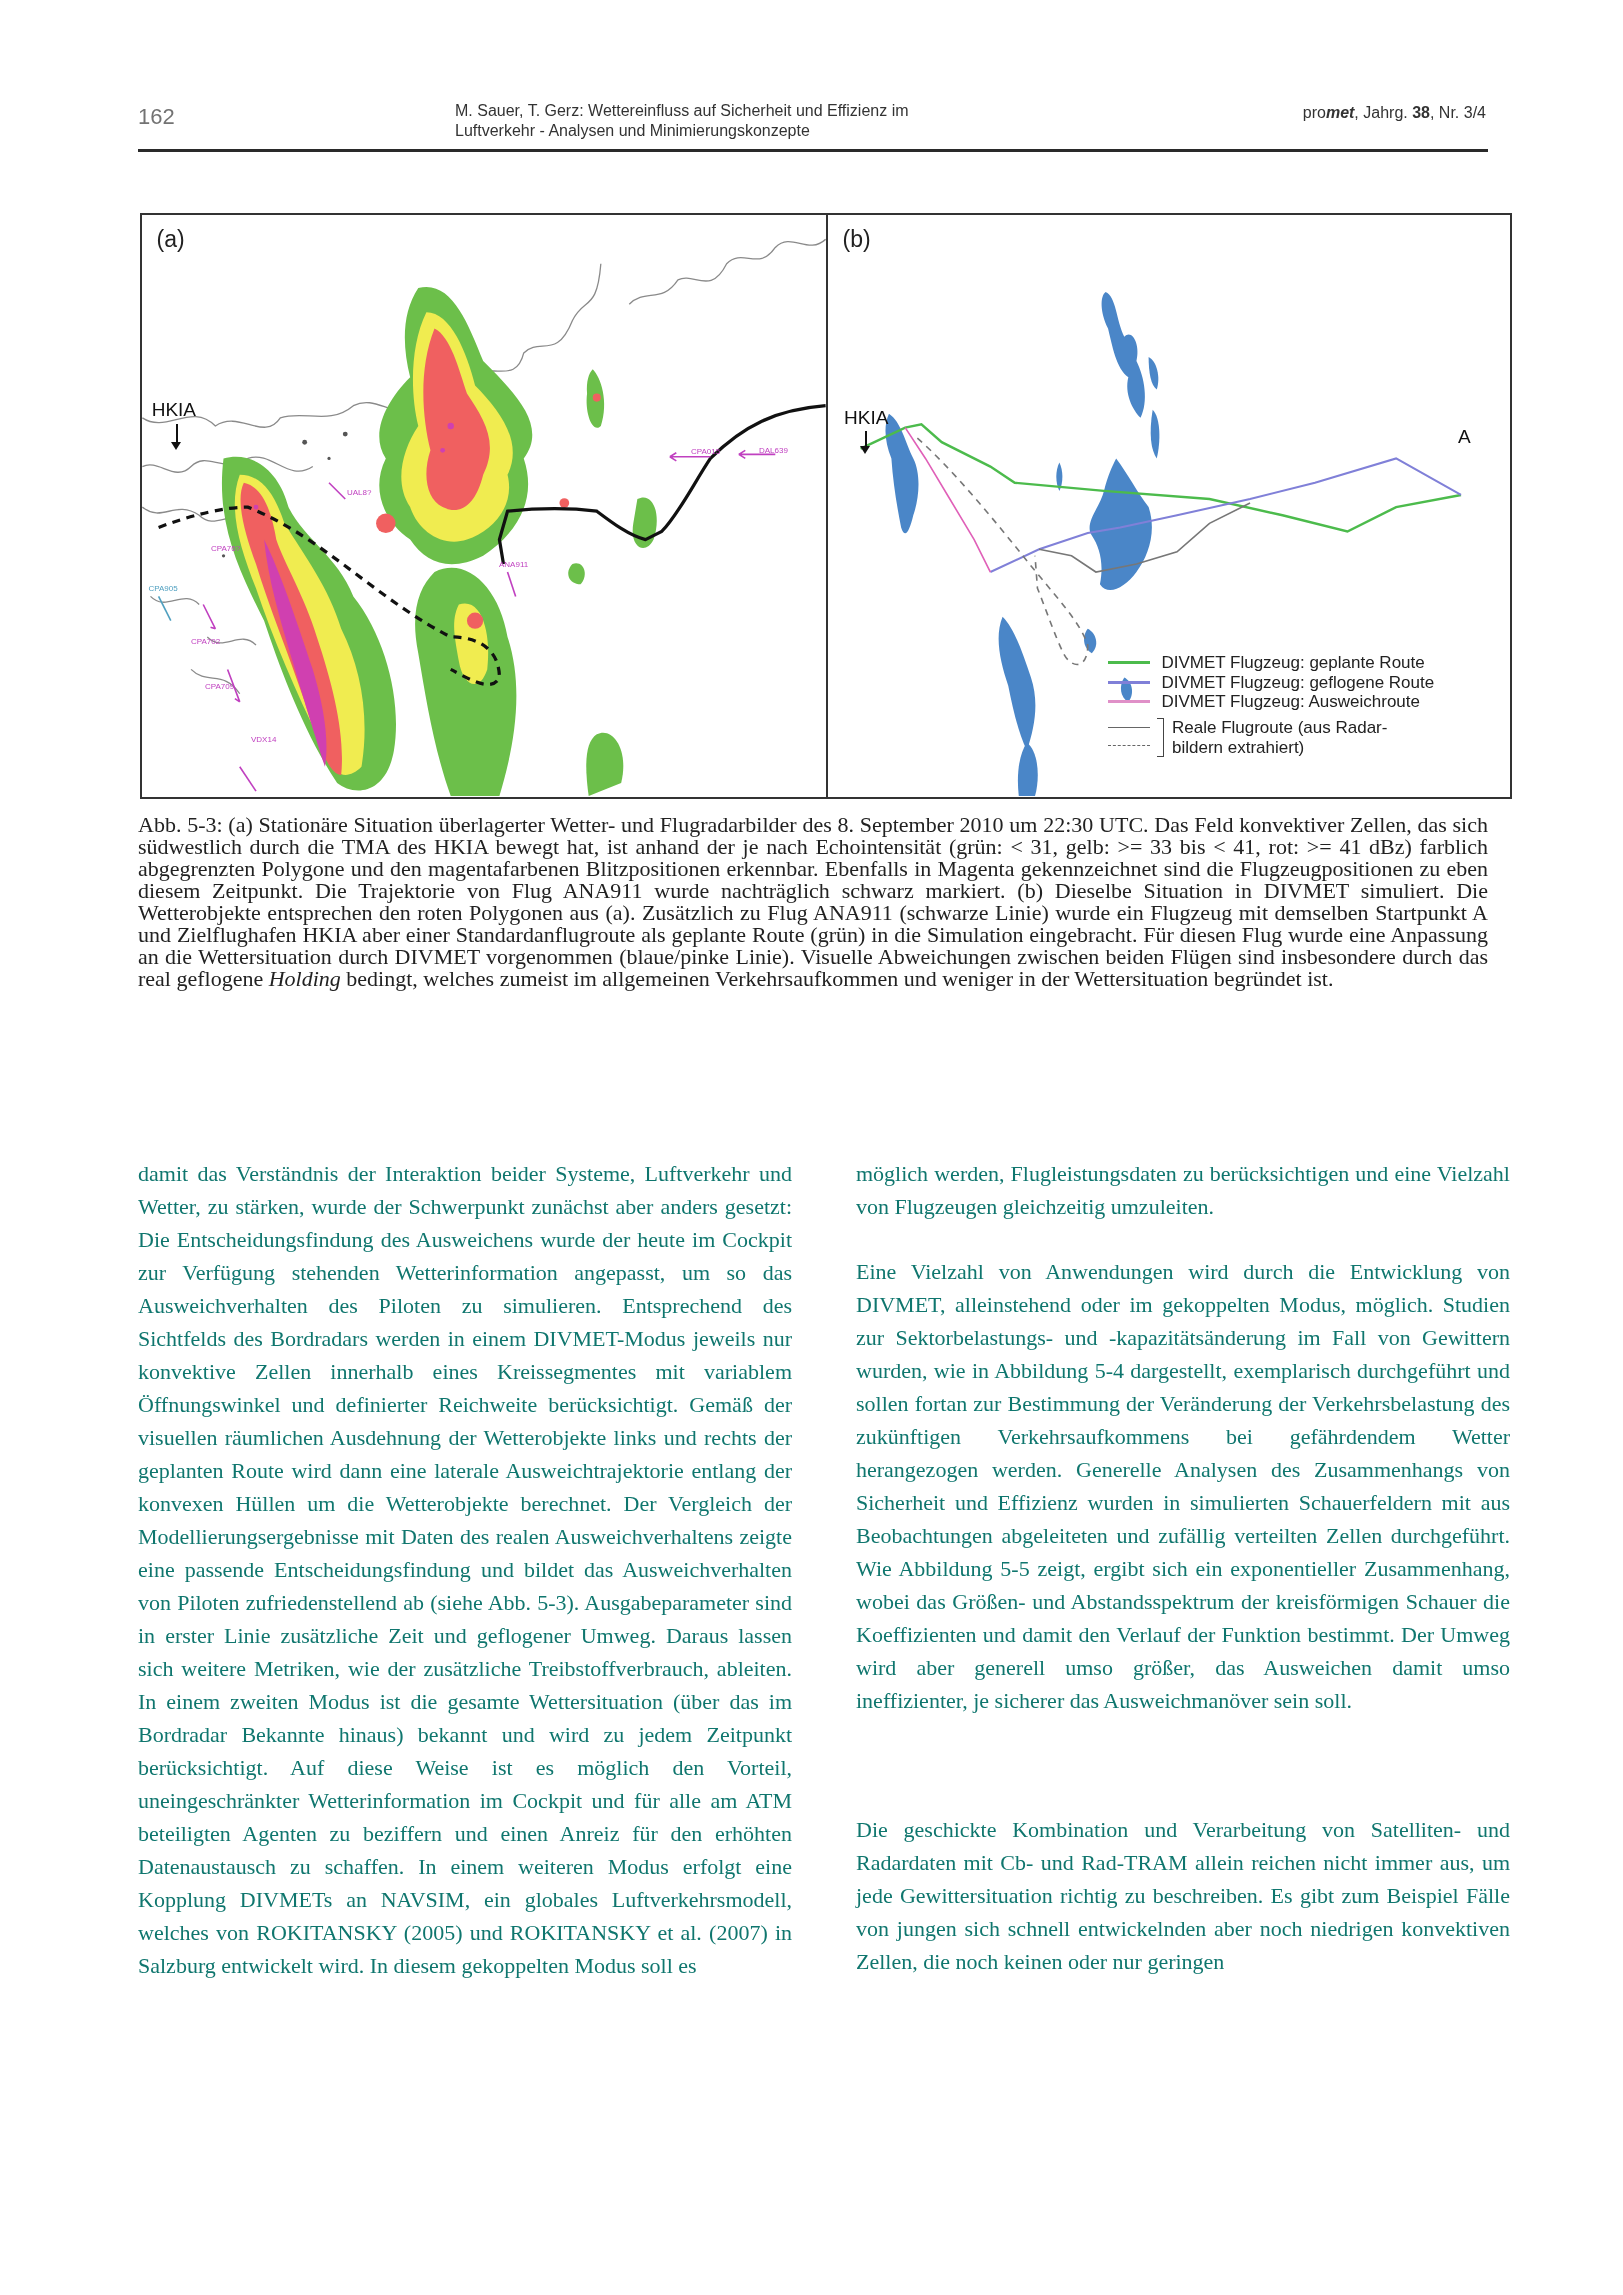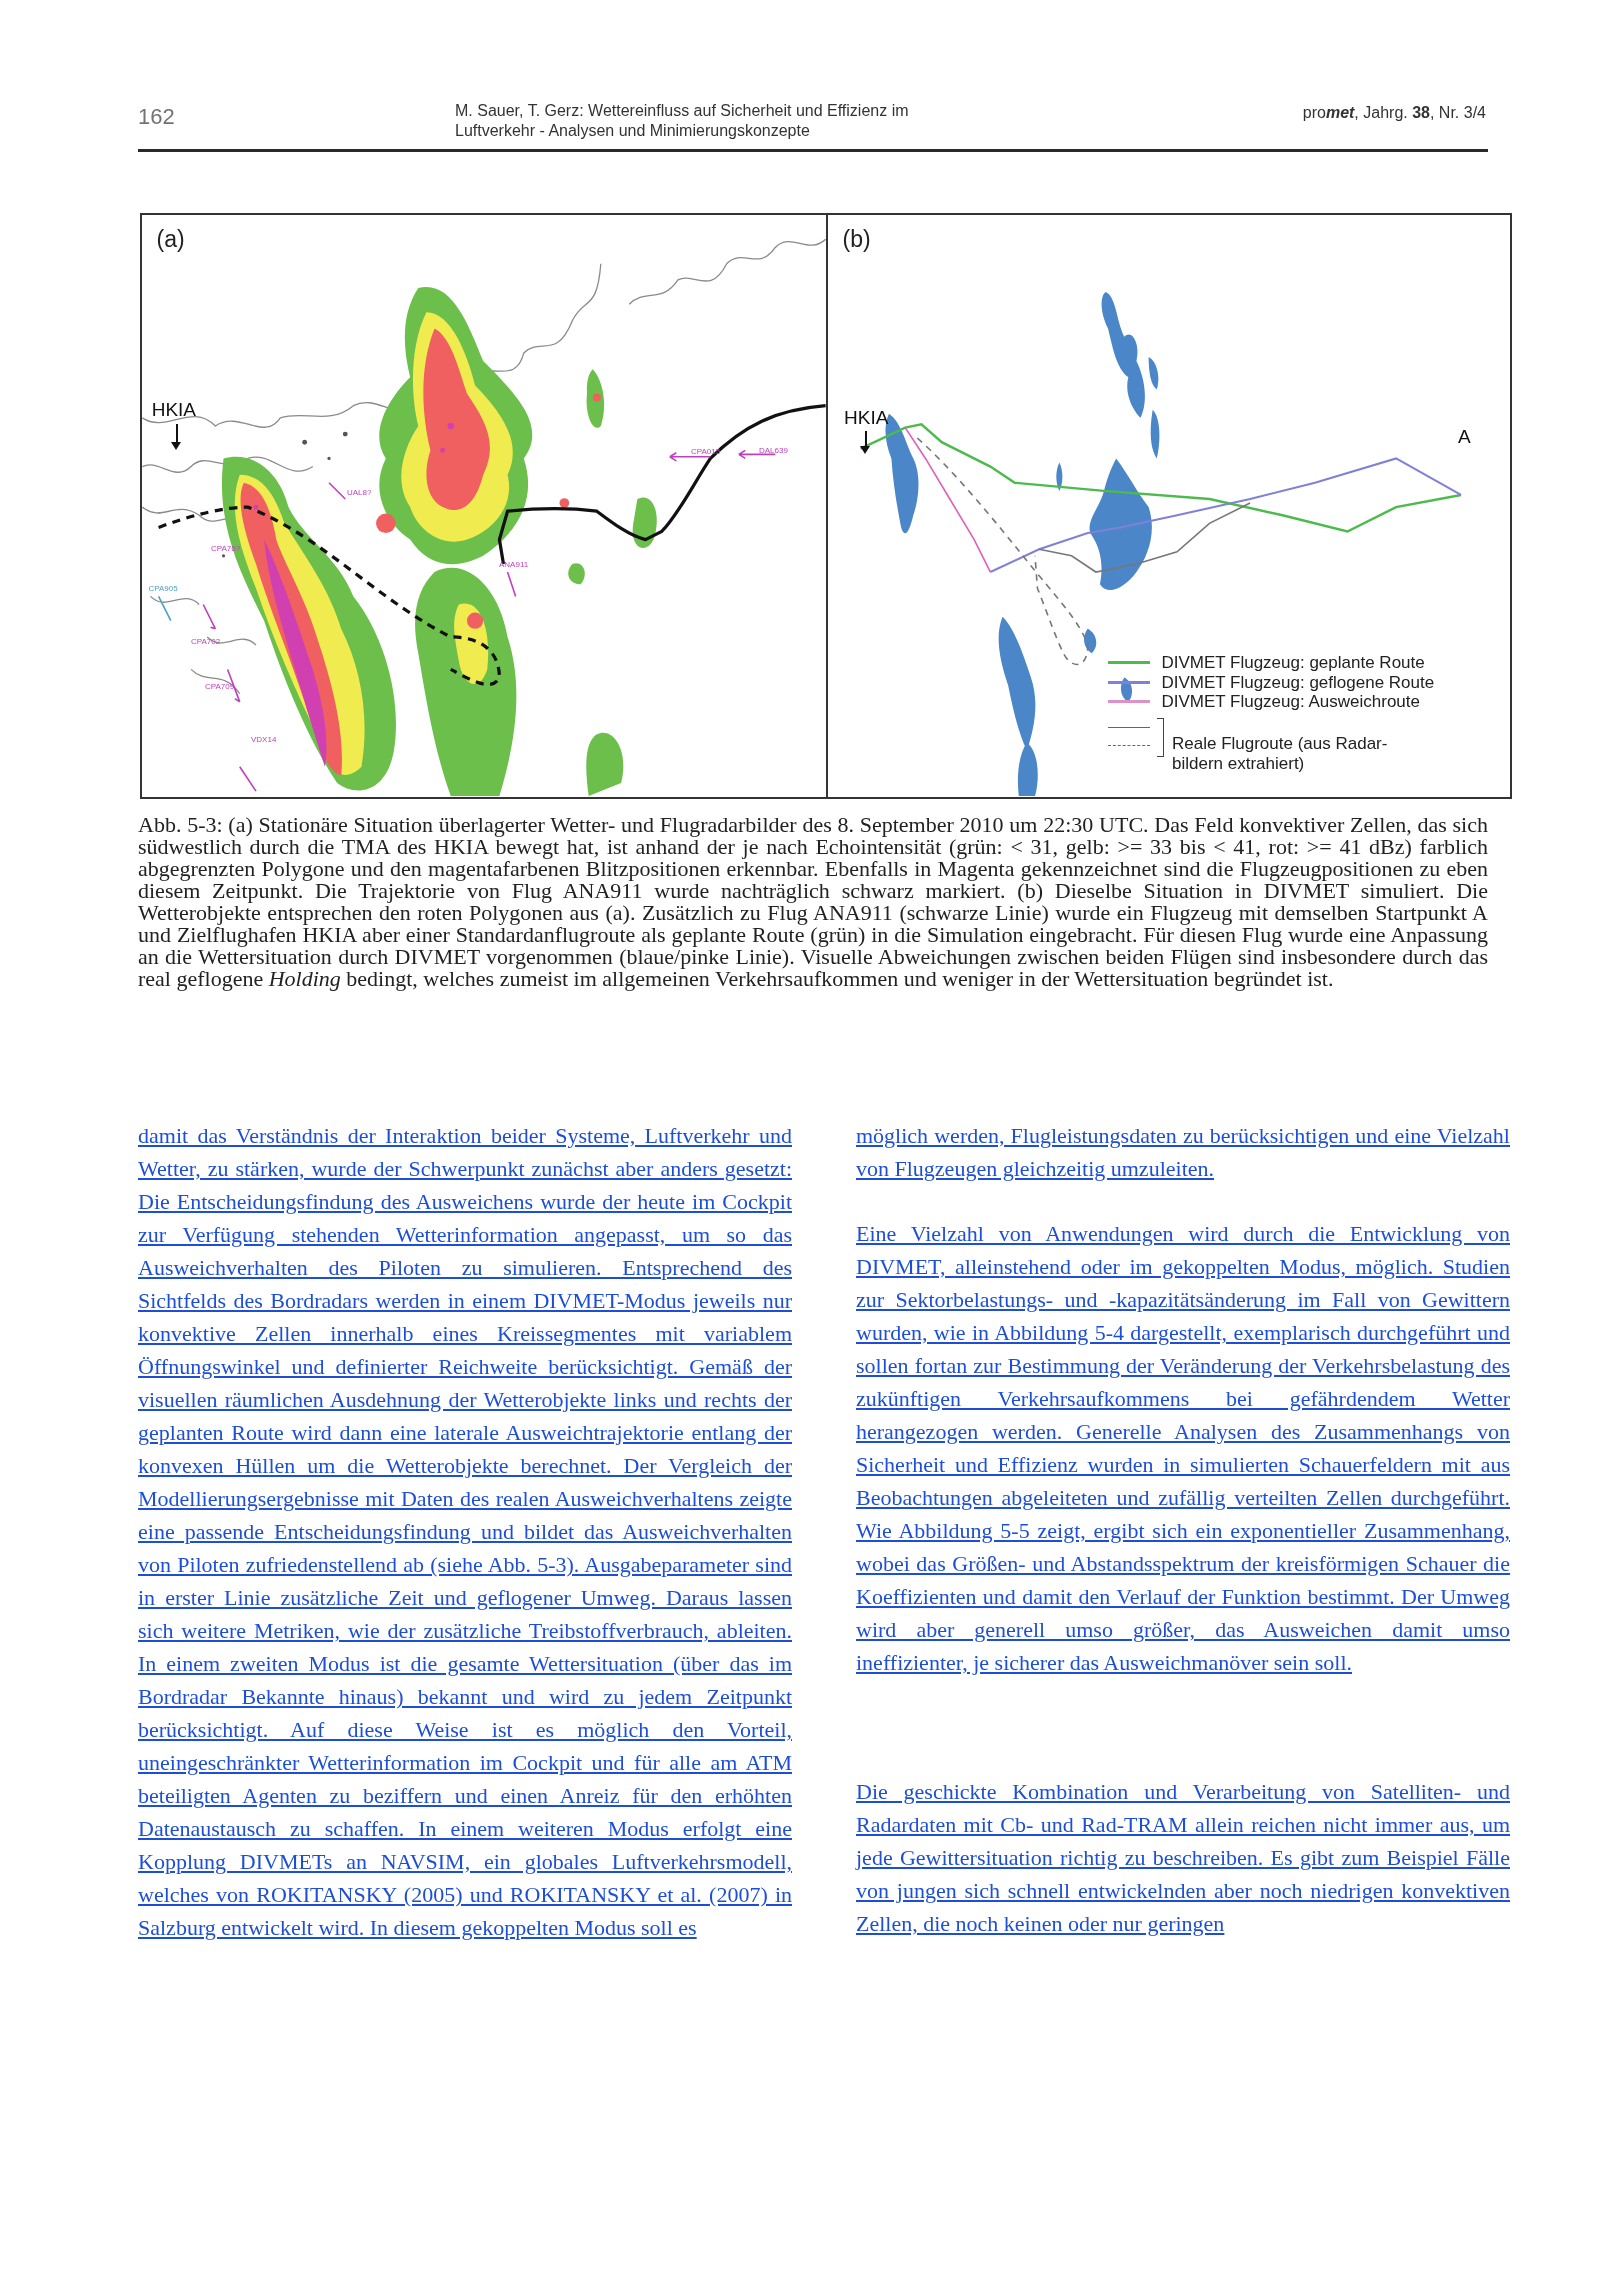--- a/index.html
+++ b/index.html
@@ -23,26 +23,26 @@
 
   .legend { position: absolute; left: 280px; top: 438px; font-family: "Liberation Sans", sans-serif; font-size: 17px; line-height: 19.5px; color: #222; }
   .legend-row { display: flex; align-items: center; height: 19.5px; }
   .legend-swatch { width: 42px; height: 3.2px; margin-right: 11.4px; }
   .legend-real { margin-top: 6.5px; display: flex; align-items: flex-start; }
   .legend-real .lines { width: 42px; margin-right: 6.5px; }
   .legend-real .ln { height: 18px; position: relative; }
   .legend-real .ln span { position: absolute; left: 0; right: 0; top: 9px; border-top: 1.6px solid #666; }
   .legend-real .ln.dashed span { border-top: 1.6px dashed #666; }
   .legend-real .brace { width: 6.5px; height: 37px; border: 1.6px solid #444; border-left: none; margin-right: 8px; }
-  .legend-real .txt { line-height: 19.5px; margin-top: 16px; }
+  .legend-real .txt { line-height: 19.5px; }
 
   .caption { position: absolute; left: 138px; top: 814px; width: 1350px; font-family: "Liberation Serif", serif; font-size: 22px; line-height: 22px; color: #222; text-align: justify; }
   .caption i { font-style: italic; }
 
-  .col { position: absolute; top: 1119px; width: 654px; font-family: "Liberation Serif", serif; font-size: 22px; line-height: 33px; color: #1d4ed8; text-align: justify; text-decoration: underline; }
+  .col { position: absolute; top: 1157px; width: 654px; font-family: "Liberation Serif", serif; font-size: 22px; line-height: 33px; color: #0f766e; text-align: justify; }
   .col-left { left: 138px; }
   .col-right { left: 856px; }
   .col p { margin: 0; }
   .col .gap { height: 32px; }
   .col h2 { margin: 0; font-size: 22px; line-height: 33px; font-weight: bold; }
   .col h2 .num { display: inline-block; width: 32px; }
 </style>
 </head>
 <body>
 

